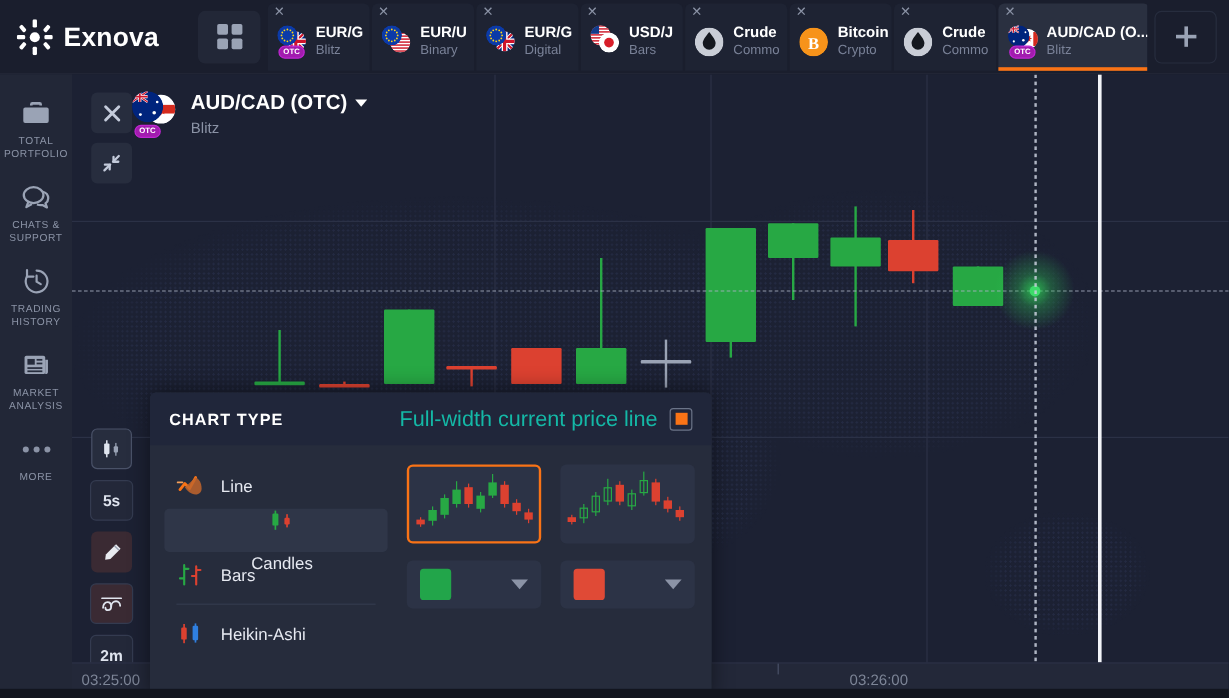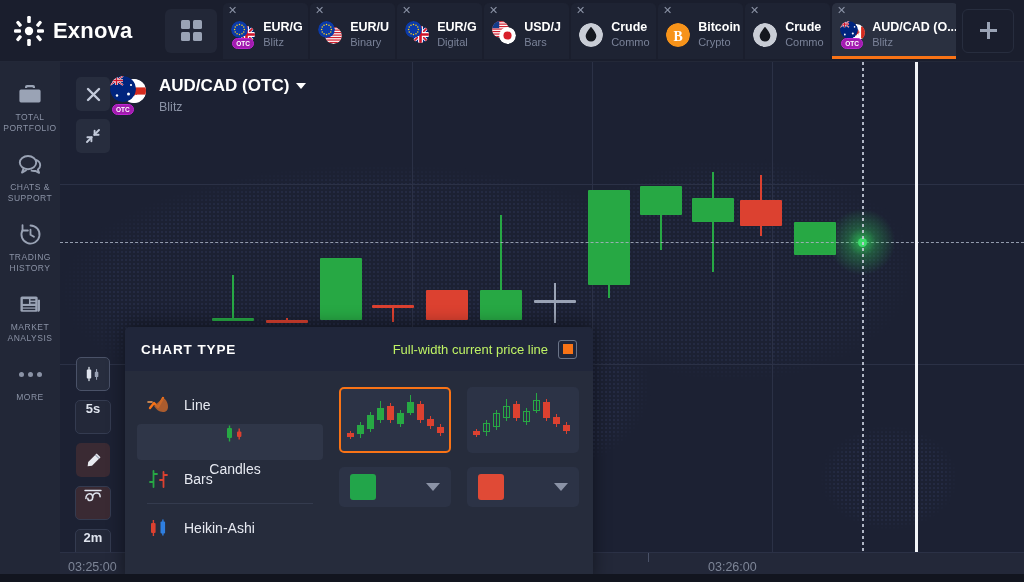--- a/index.html
+++ b/index.html
@@ -121,21 +121,21 @@
 
   
   .sqbtn {
     position: absolute; width: 34px; height: 34px; border-radius: 5px;
     background: #272d3e; display: flex; align-items: center; justify-content: center;
     color: #c3cada; font-size: 14px;
   }
   .tfbtn {
     position: absolute; width: 36px; height: 34px; border-radius: 5px;
     border: 1px solid #343b50; background: #232839;
-    display: flex; justify-content: center;
+    display: flex; align-items: center; justify-content: center;
     color: #dfe4ee; font-size: 13px; font-weight: bold;
   }
 
   
   .candle { position: absolute; }
   .c-wick { position: absolute; width: 2px; left: 50%; margin-left: -1px; }
   .c-body { position: absolute; width: 100%; left: 0; border-radius: 1px; }
 
   
   .priceline {
@@ -166,21 +166,21 @@
     background: #262c3c; border-radius: 5px 5px 0 0;
     box-shadow: 0 -2px 18px rgba(0,0,0,.45);
     overflow: hidden;
   }
   .panel-head {
     height: 44px; background: #20263a; display: flex; align-items: center;
     padding: 0 16px; justify-content: space-between;
   }
   .panel-title { font-size: 13.5px; font-weight: bold; letter-spacing: .9px; color: #fff; }
   .panel-head-right { display: flex; align-items: center; gap: 10px; }
-  .panel-head-label { font-size: 13px; color: #bef264; margin-left: 24px; }
+  .panel-head-label { font-size: 18px; color: #14b8a6; margin-left: 24px; }
   .chk {
     width: 19px; height: 19px; border: 1px solid #6c7governor; border: 1px solid #6b7488;
     border-radius: 3px; display: flex; align-items: center; justify-content: center;
   }
   .chk i { width: 10px; height: 10px; background: #f97316; display: block; }
 
   .panel-body { display: flex; padding: 16px 0 0; }
   .types { width: 198px; padding-left: 12px; }
   .type-row {
     display: flex; align-items: center; gap: 13px; height: 36px;

